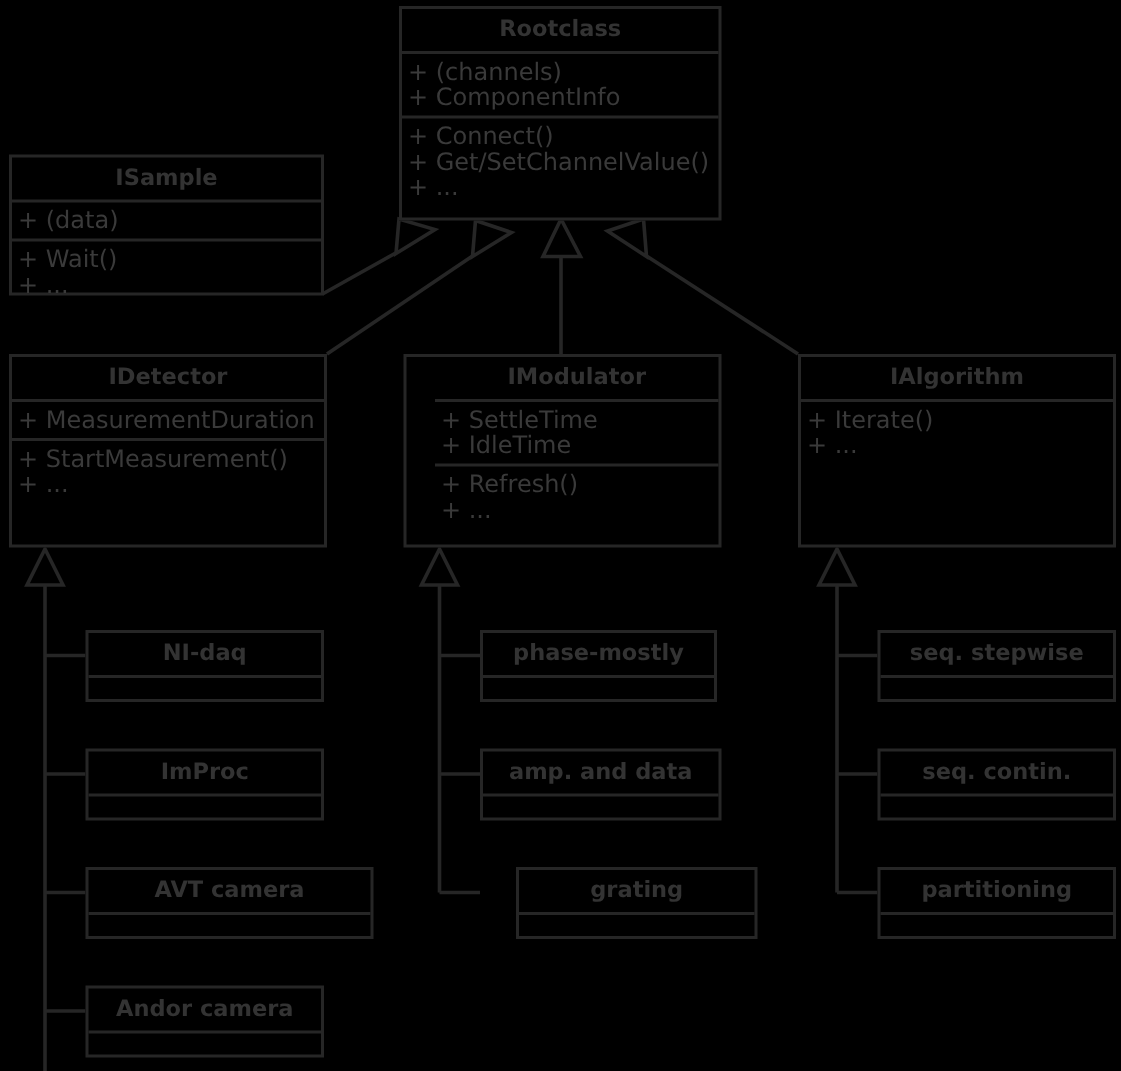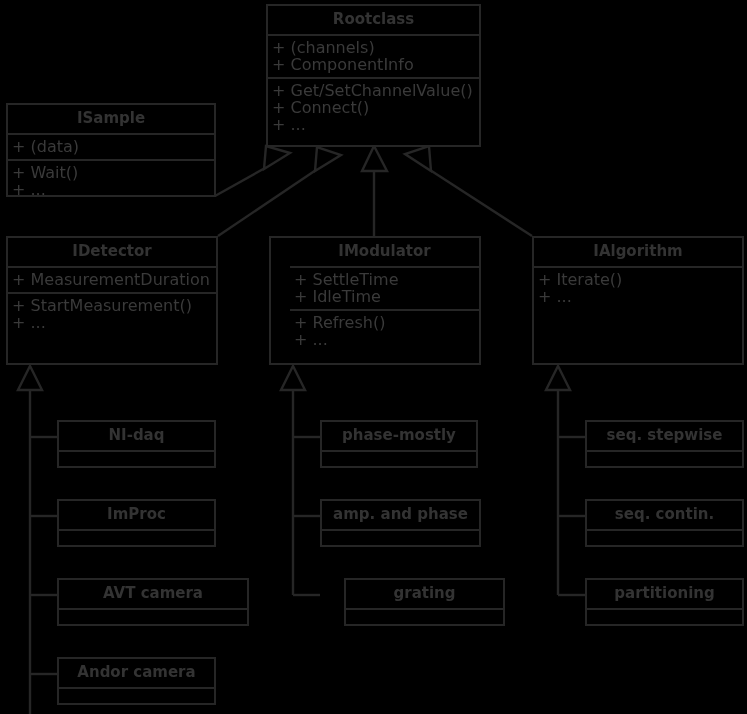--- a/index.html
+++ b/index.html
@@ -114,22 +114,22 @@
     <line class="wire" x1="558" y1="595" x2="585" y2="595"></line>
   </svg>
 
   <div class="uml-box" style="left:266px; top:4px; width:215px; height:143px;">
     <div class="uml-title">Rootclass</div>
     <div class="uml-compartment">
       <div class="uml-row">+ (channels)</div>
       <div class="uml-row">+ ComponentInfo</div>
     </div>
     <div class="uml-compartment last">
+      <div class="uml-row">+ Connect()</div>
       <div class="uml-row">+ Get/SetChannelValue()</div>
-      <div class="uml-row">+ Connect()</div>
       <div class="uml-row">+ ...</div>
     </div>
   </div>
 
   <div class="uml-box" style="left:6px; top:103px; width:210px; height:94px;">
     <div class="uml-title">ISample</div>
     <div class="uml-compartment">
       <div class="uml-row">+ (data)</div>
     </div>
     <div class="uml-compartment last">
@@ -188,21 +188,21 @@
     <div class="uml-title">Andor camera</div>
     <div class="uml-compartment empty last"></div>
   </div>
 
   <div class="uml-box" style="left:320px; top:420px; width:158px; height:48px;">
     <div class="uml-title">phase-mostly</div>
     <div class="uml-compartment empty last"></div>
   </div>
 
   <div class="uml-box" style="left:320px; top:499px; width:161px; height:48px;">
-    <div class="uml-title">amp. and phase</div>
+    <div class="uml-title">amp. and data</div>
     <div class="uml-compartment empty last"></div>
   </div>
 
   <div class="uml-box" style="left:320px; top:578px; width:161px; height:48px;margin-left:24px;">
     <div class="uml-title">grating</div>
     <div class="uml-compartment empty last"></div>
   </div>
 
   <div class="uml-box" style="left:585px; top:420px; width:159px; height:48px;">
     <div class="uml-title">seq. stepwise</div>

